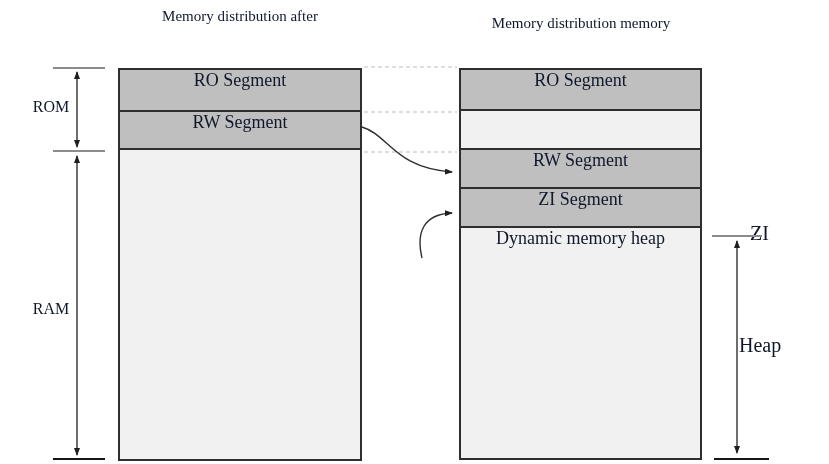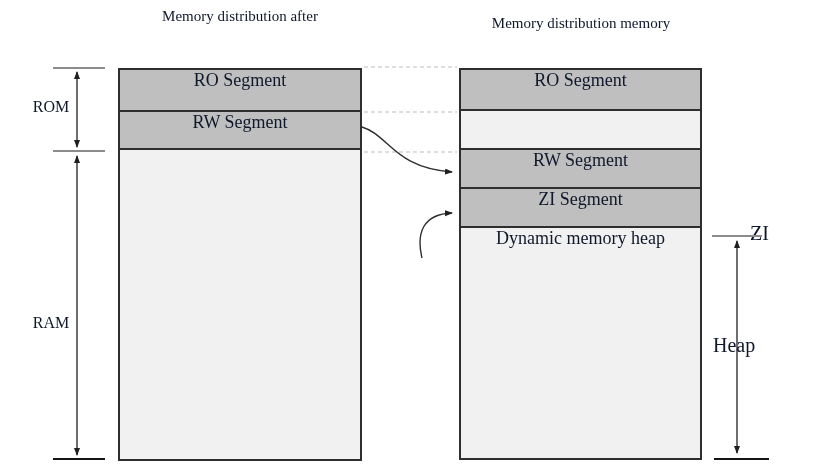--- a/index.html
+++ b/index.html
@@ -93,26 +93,26 @@
     </div>
     <div class="seg gray" style="height:39px;">
       <span>ZI Segment</span>
     </div>
     <div class="seg light fill">
       <span>Dynamic memory heap</span>
     </div>
   </div>
 
   <div class="abs side-label" style="left:8px; top:98px; width:38px;">ROM</div>
-  <div class="abs side-label" style="left:8px; top:314px; width:38px;">RAM</div>
+  <div class="abs side-label" style="left:8px; top:300px; width:38px;">RAM</div>
 
   <div class="abs right-note" style="left:726px; top:224px; width:104px;">
     <div>ZI</div>
   </div>
-  <div class="abs right-note" style="left:689px; top:336px; width:70px;">Heap</div>
+  <div class="abs right-note" style="left:715px; top:336px; width:70px;">Heap</div>
 
   <svg id="overlay" width="829" height="464" viewBox="0 0 829 464">
     <defs>
       <marker id="ah" markerWidth="8" markerHeight="7" refX="7" refY="3" orient="auto-start-reverse" markerUnits="userSpaceOnUse">
         <path class="ah" d="M0,0 L8,3 L0,6 Z"></path>
       </marker>
     </defs>
 
     <line class="tick" x1="29" y1="68" x2="81" y2="68"></line>
     <line class="tick" x1="29" y1="151" x2="81" y2="151"></line>

